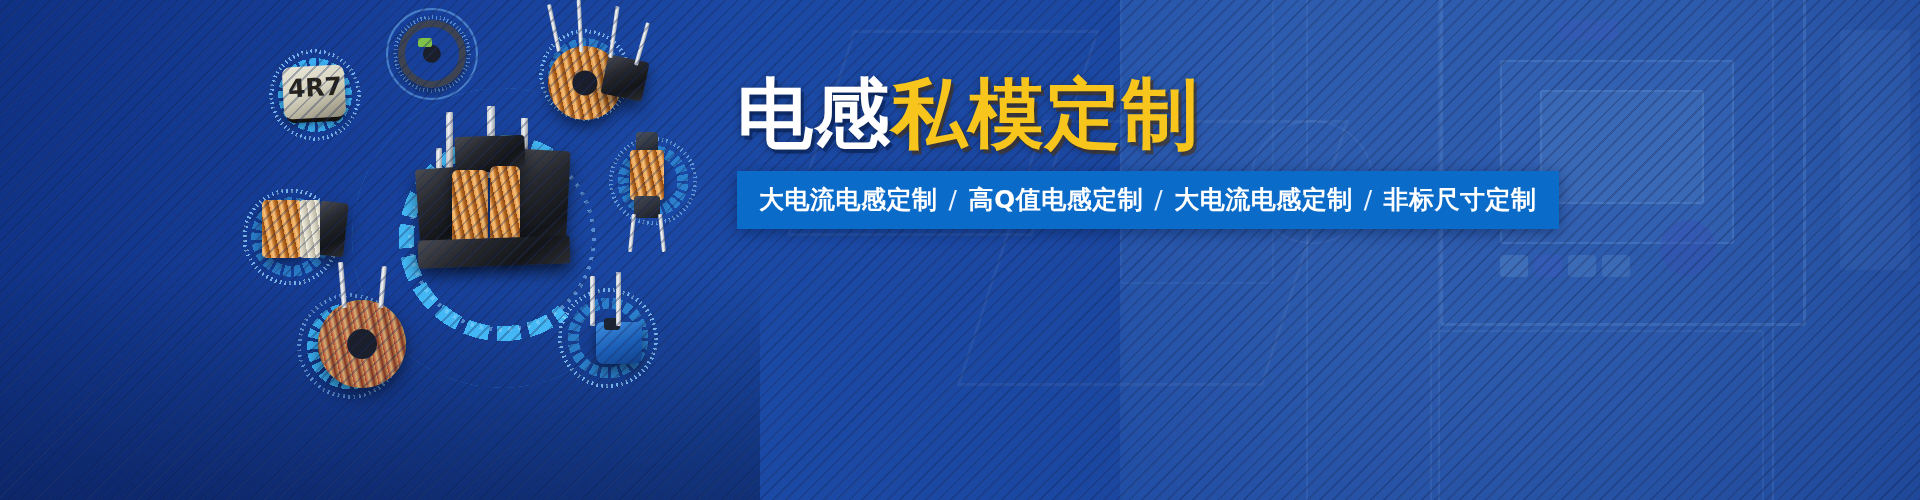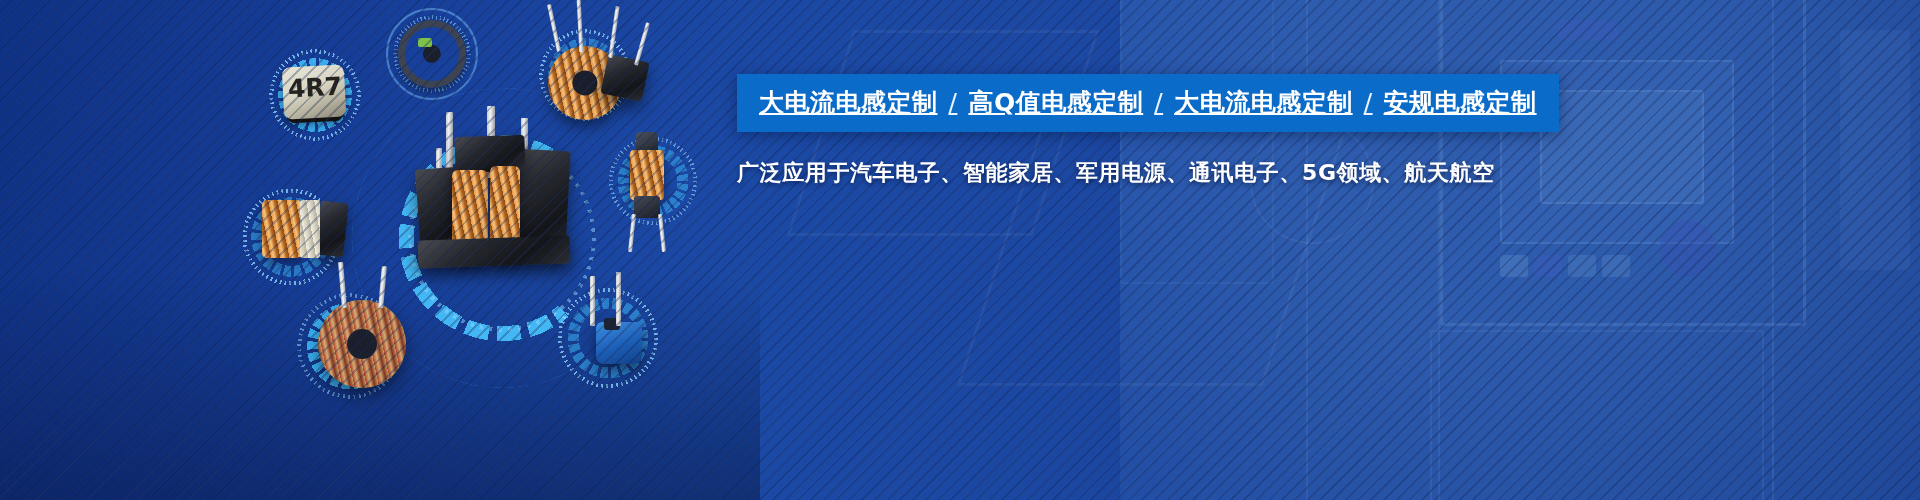--- a/index.html
+++ b/index.html
@@ -182,21 +182,20 @@
     margin-top:14px;
     display:inline-block;
     background:#0b6bc9;
     padding:12px 22px 13px 22px;
     box-shadow:0 3px 14px rgba(4,22,60,.45);
   }
   .feature-bar .ft{
     font-size:25px;color:#ffffff;font-weight:700;white-space:nowrap;
     letter-spacing:.5px;
     font-family:"DejaVu Sans","Liberation Sans",sans-serif;
-    text-decoration:underline;
   }
   .feature-bar .sep{font-weight:400;padding:0 11px;color:#eaf3ff;}
 
   .apply-line{
     margin-top:26px;
     font-size:22px;color:#ffffff;font-weight:700;white-space:nowrap;
     letter-spacing:.6px;
     text-shadow:0 2px 5px rgba(0,10,40,.55);
     font-family:"DejaVu Sans","Liberation Sans",sans-serif;
   }
@@ -323,21 +322,23 @@
     <div class="lead" style="left:590px;top:276px;width:5px;height:50px;"></div>
     <div class="lead" style="left:616px;top:272px;width:5px;height:54px;"></div>
   </div>
 
   <div class="hatch"></div>
   <div class="hatch-soft"></div>
 
   <div class="text-block">
 
 
+    <div class="main-title">
+      <span class="title-white">电感</span><span class="title-gold">私模定制</span>
+    </div>
 
     <div class="feature-bar">
-      <span class="ft">大电流电感定制</span><span class="ft sep">/</span><span class="ft">高Q值电感定制</span><span class="ft sep">/</span><span class="ft">大电流电感定制</span><span class="ft sep">/</span><span class="ft">安规电感定制</span>
+      <span class="ft">大电流电感定制</span><span class="ft sep">/</span><span class="ft">高Q值电感定制</span><span class="ft sep">/</span><span class="ft">大电流电感定制</span><span class="ft sep">/</span><span class="ft">非标尺寸定制</span>
     </div>
 
-    <div class="apply-line">广泛应用于汽车电子、智能家居、军用电源、通讯电子、5G领域、航天航空</div>
   </div>
 
 </div>
 
 </body></html>

